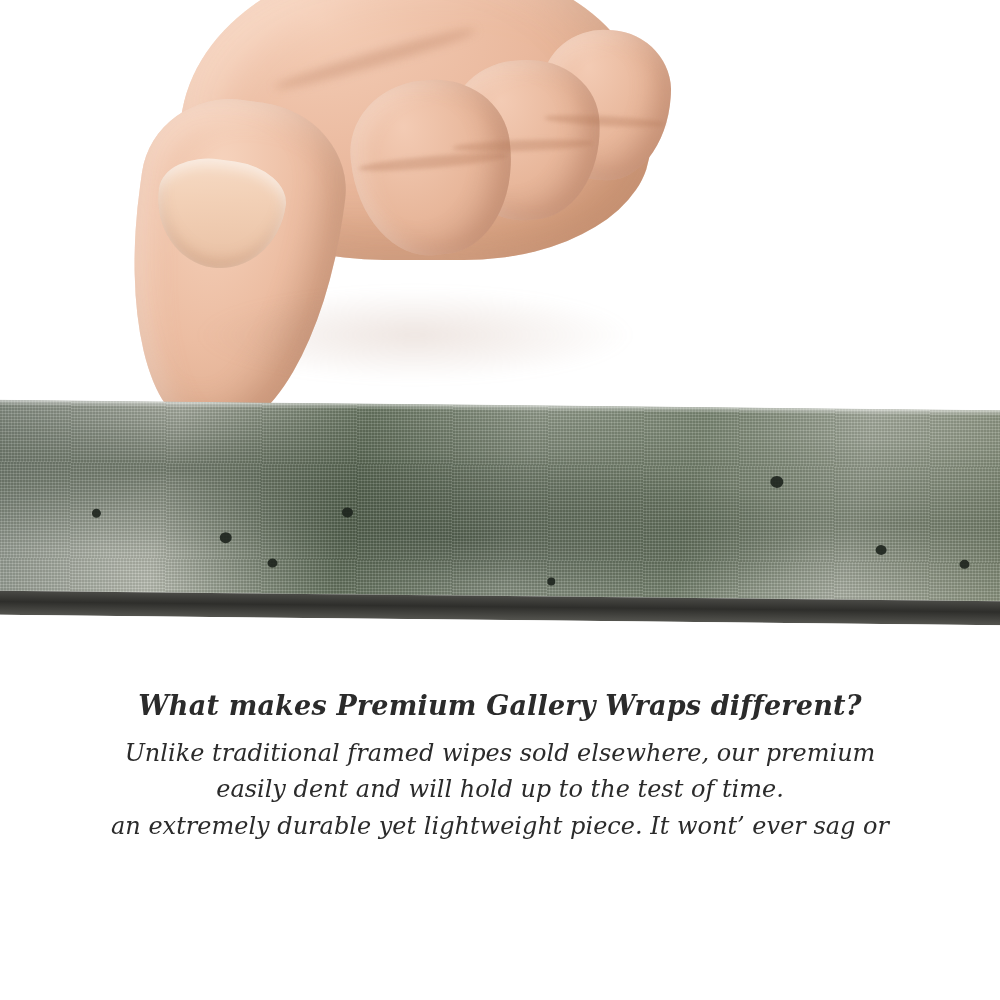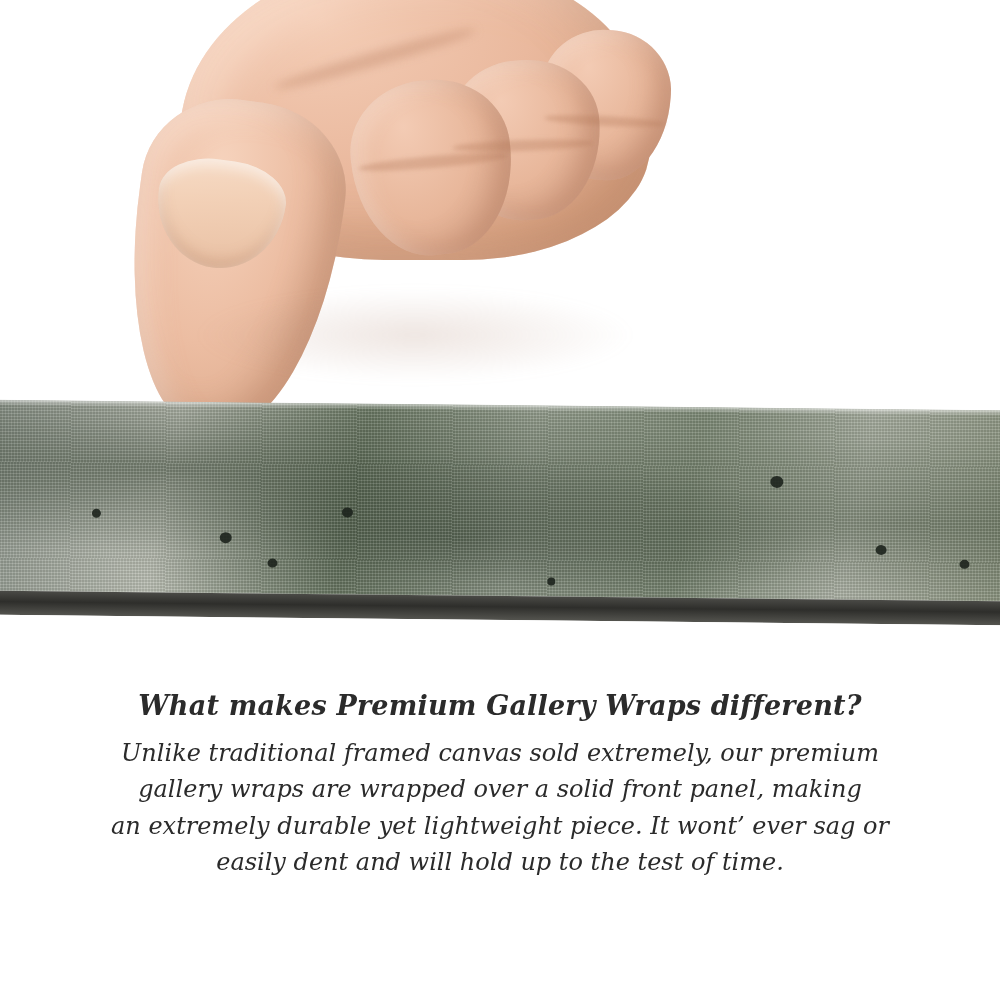--- a/index.html
+++ b/index.html
@@ -211,19 +211,18 @@
       <div class="speck" style="left:884px; top:136px; width:11px; height:10px;"></div>
       <div class="speck" style="left:968px; top:150px; width:10px; height:9px;"></div>
       <div class="slab-highlight"></div>
       <div class="slab-bottom"></div>
     </div>
 
   </div>
 
   <div class="caption">
     <div class="caption-title">What makes Premium Gallery Wraps different?</div>
-    <div class="caption-line">Unlike traditional framed canvas sold extremely, our premium</div>
-    <div class="caption-line">gallery wraps are wrapped over a solid front panel, making</div>
+    <div class="caption-line">Unlike traditional framed wipes sold elsewhere, our premium</div>
+    <div class="caption-line">easily dent and will hold up to the test of time.</div>
     <div class="caption-line">an extremely durable yet lightweight piece. It wont’ ever sag or</div>
-    <div class="caption-line">easily dent and will hold up to the test of time.</div>
   </div>
 
 </div>
 
 </body></html>

